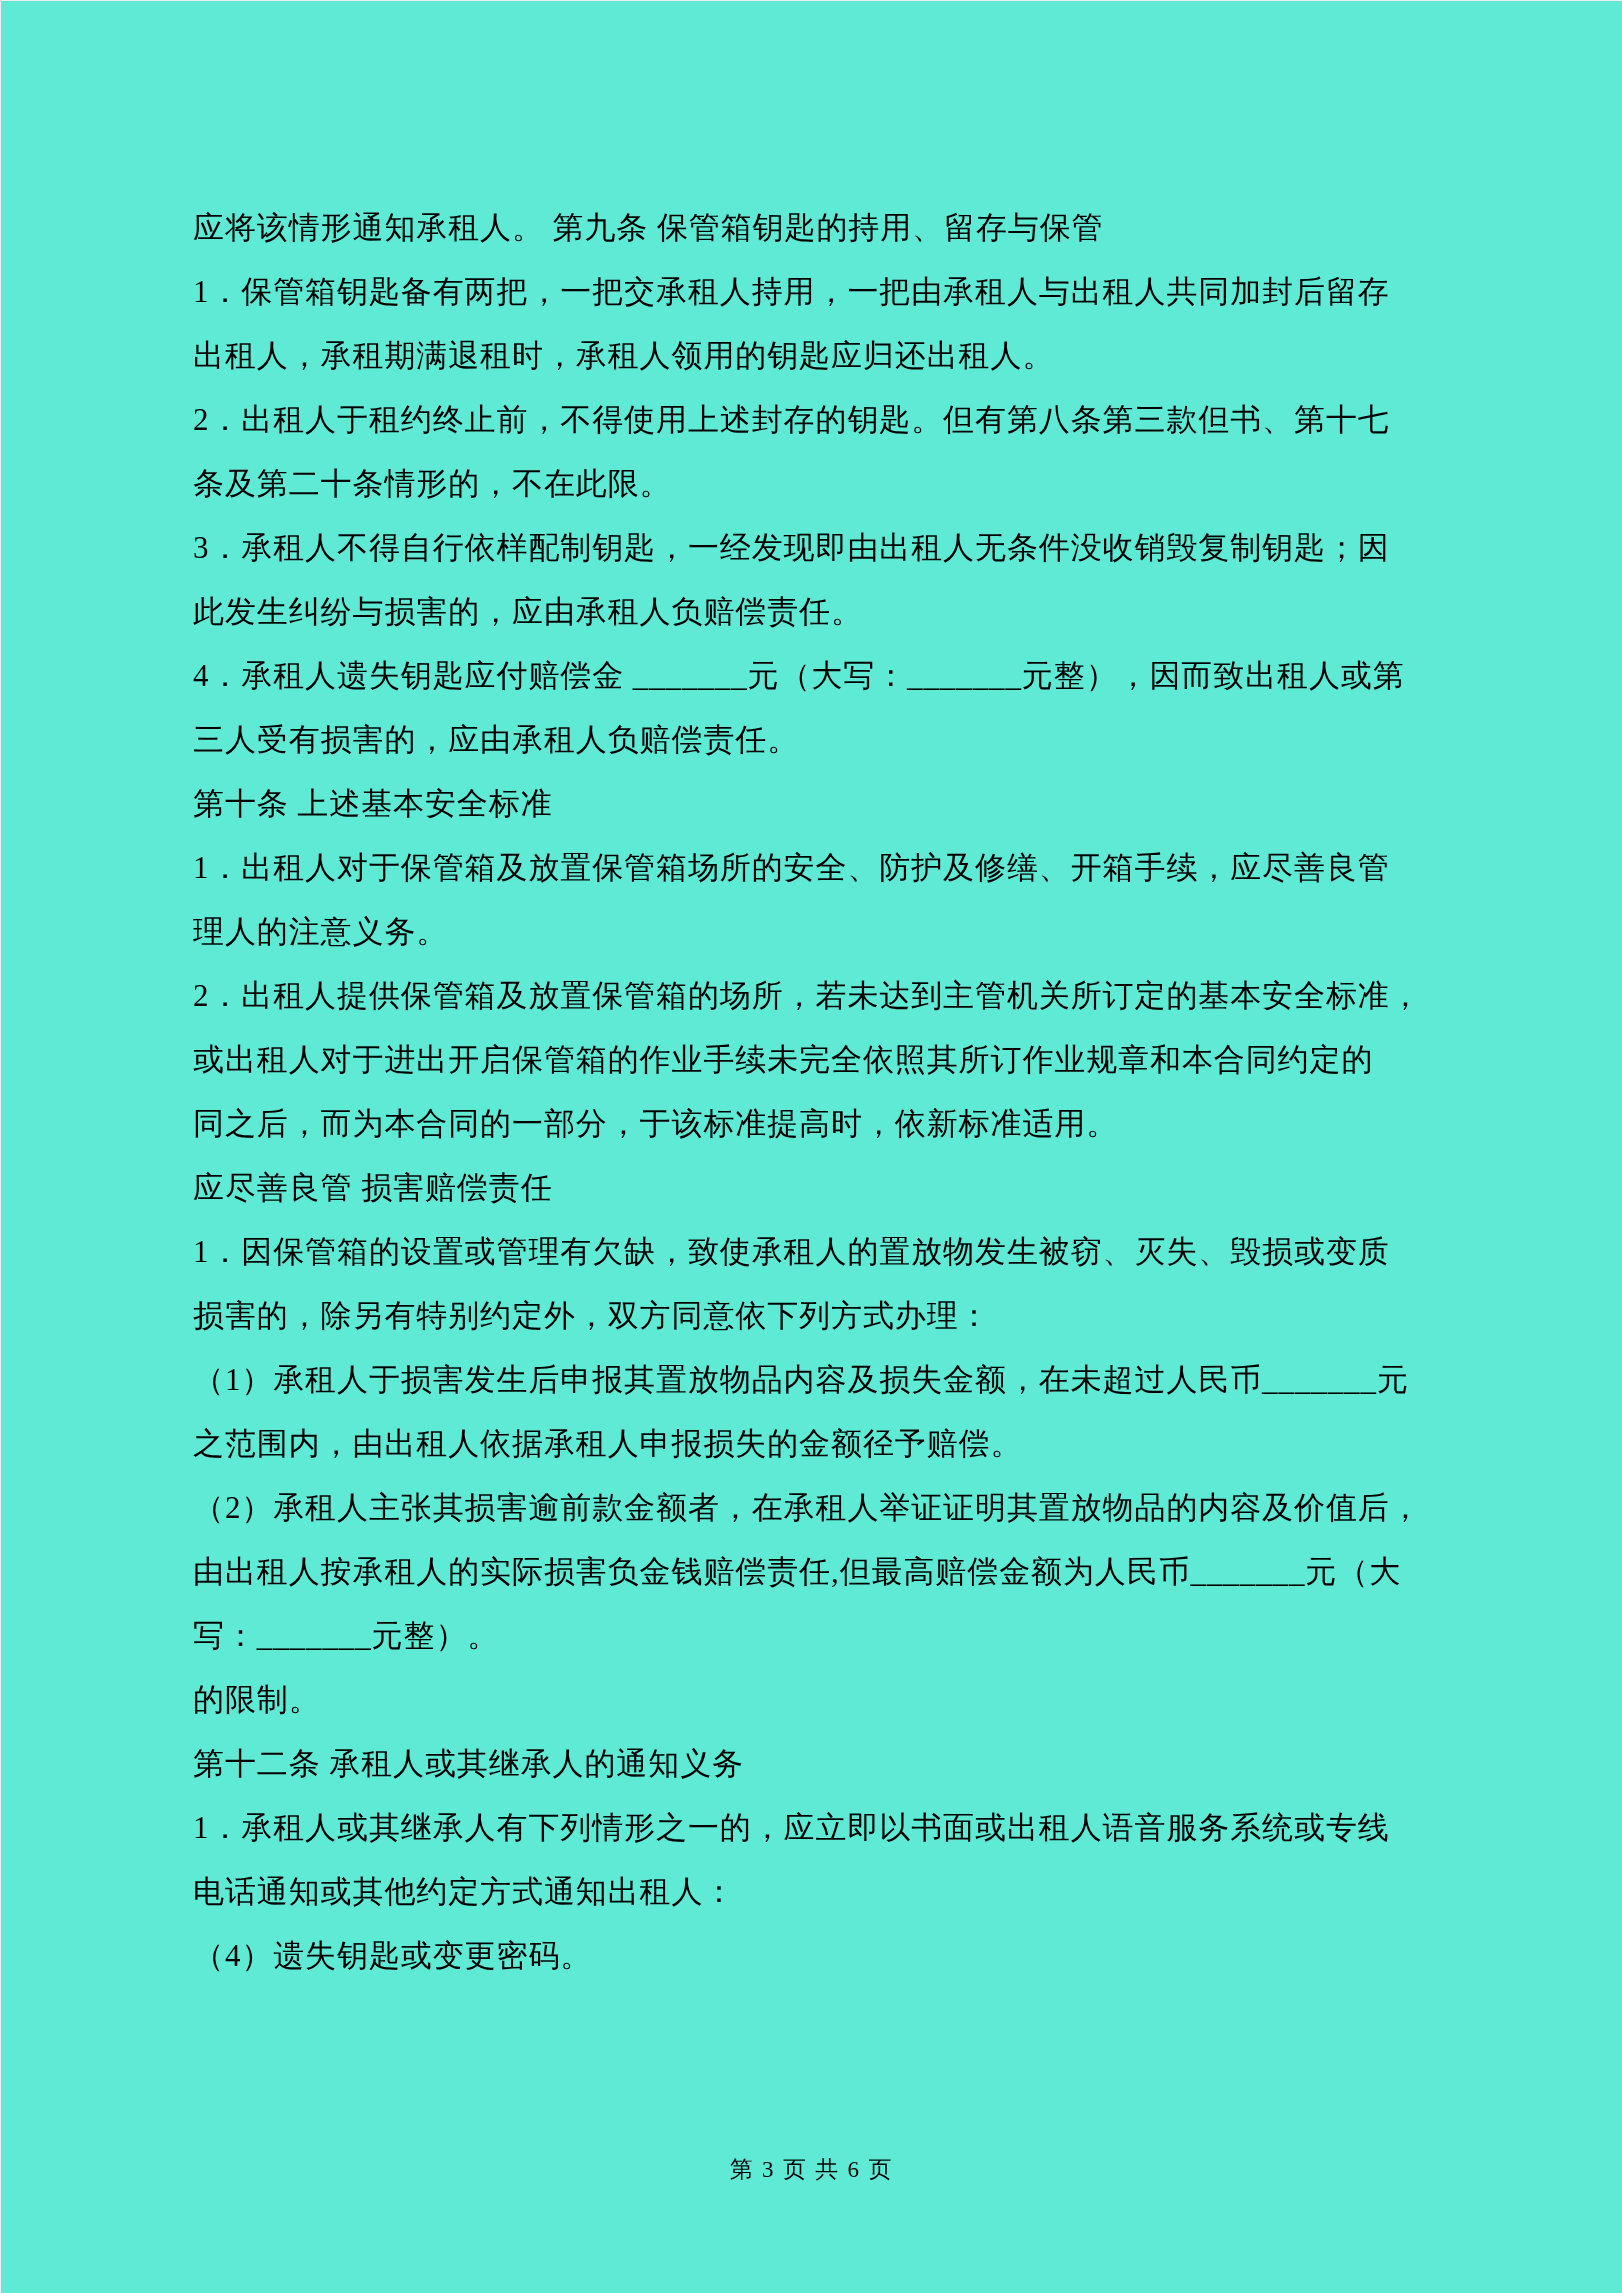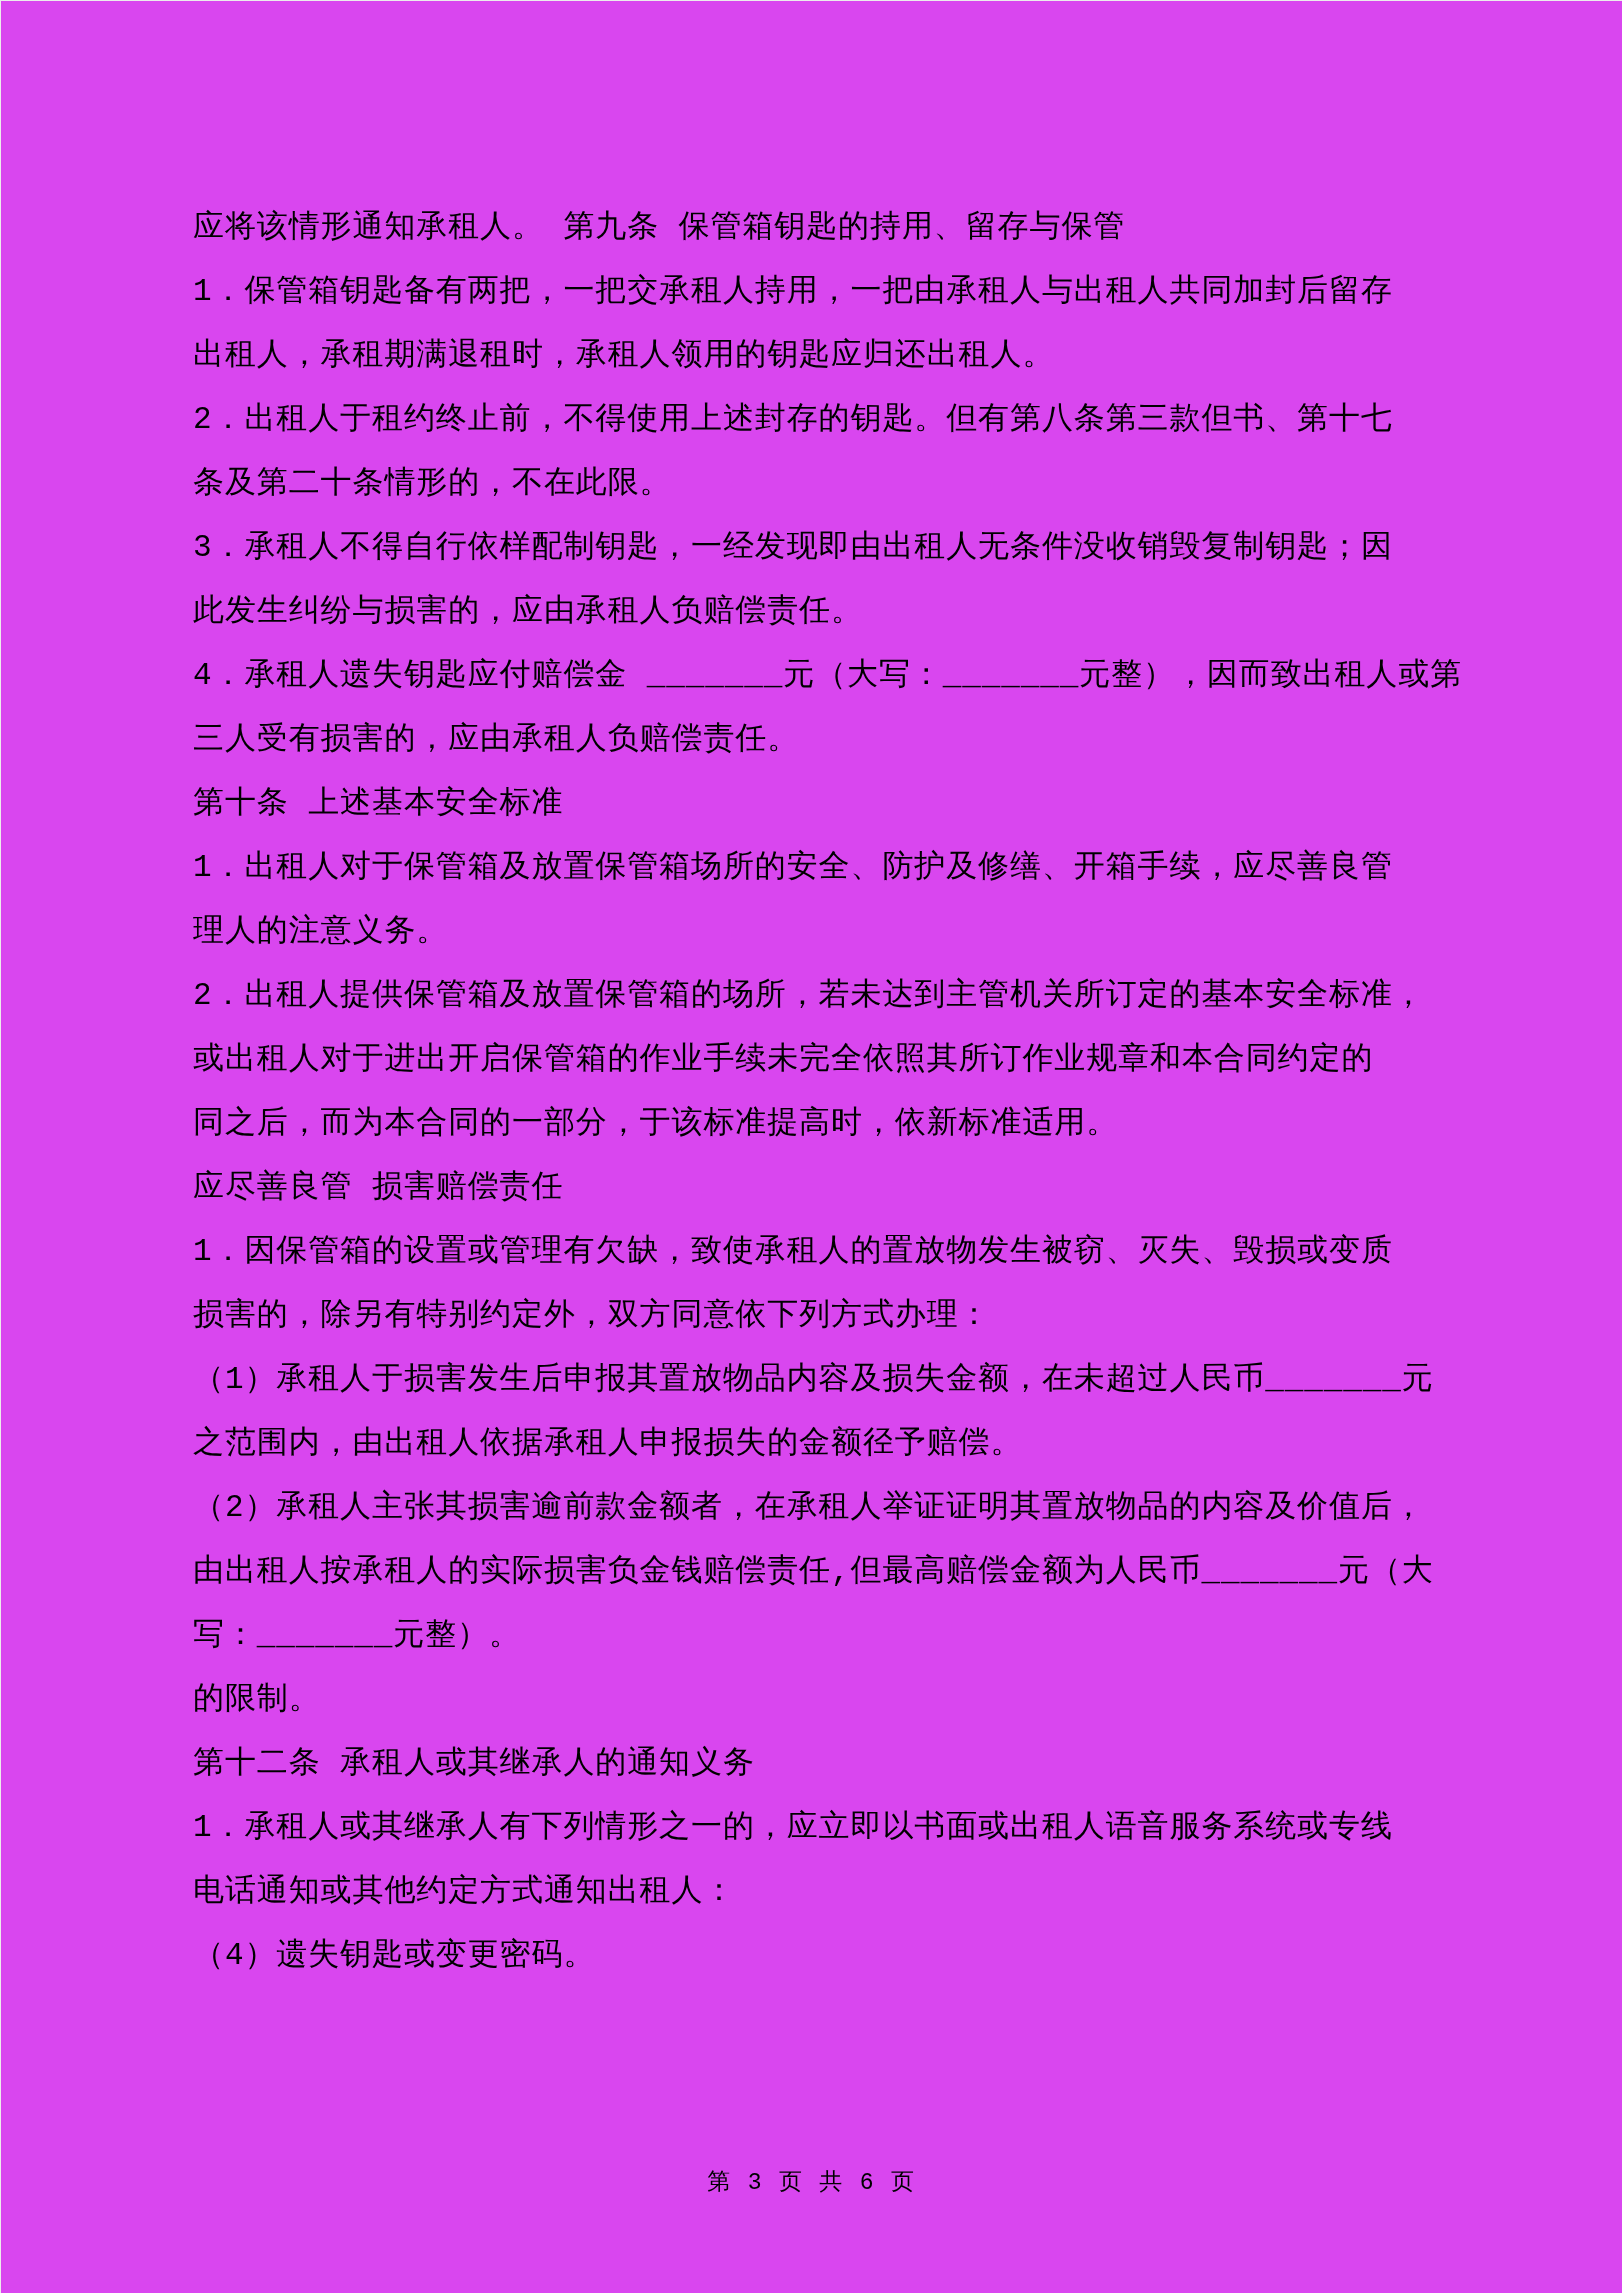--- a/index.html
+++ b/index.html
@@ -4,24 +4,24 @@
 <style>
   html, body {
     margin: 0;
     padding: 0;
     background: #ffffff;
   }
   .page {
     position: relative;
     width: 1623px;
     height: 2294px;
-    background: #d946ef;
+    background: #5eead4;
     border: 0.9px solid #ececec;
     box-sizing: border-box;
-    font-family: Liberation Mono, monospace;
+    font-family: Liberation Serif, serif;
     color: #000000;
     overflow: hidden;
   }
   .content {
     position: absolute;
     top: 195px;
     left: 192px;
     width: 1246px;
   }
   .line {
@@ -32,21 +32,20 @@
   }
   .footer {
     position: absolute;
     top: 2153px;
     left: 0;
     width: 100%;
     text-align: center;
     font-size: 23px;
     letter-spacing: 1.8px;
     color: #000000;
-    margin-top: 12px;
   }
 </style>
 </head>
 <body>
 
 <div class="page">
   <div class="content">
     <div class="line">应将该情形通知承租人。 第九条 保管箱钥匙的持用、留存与保管</div>
     <div class="line">1．保管箱钥匙备有两把，一把交承租人持用，一把由承租人与出租人共同加封后留存</div>
     <div class="line">出租人，承租期满退租时，承租人领用的钥匙应归还出租人。</div>

